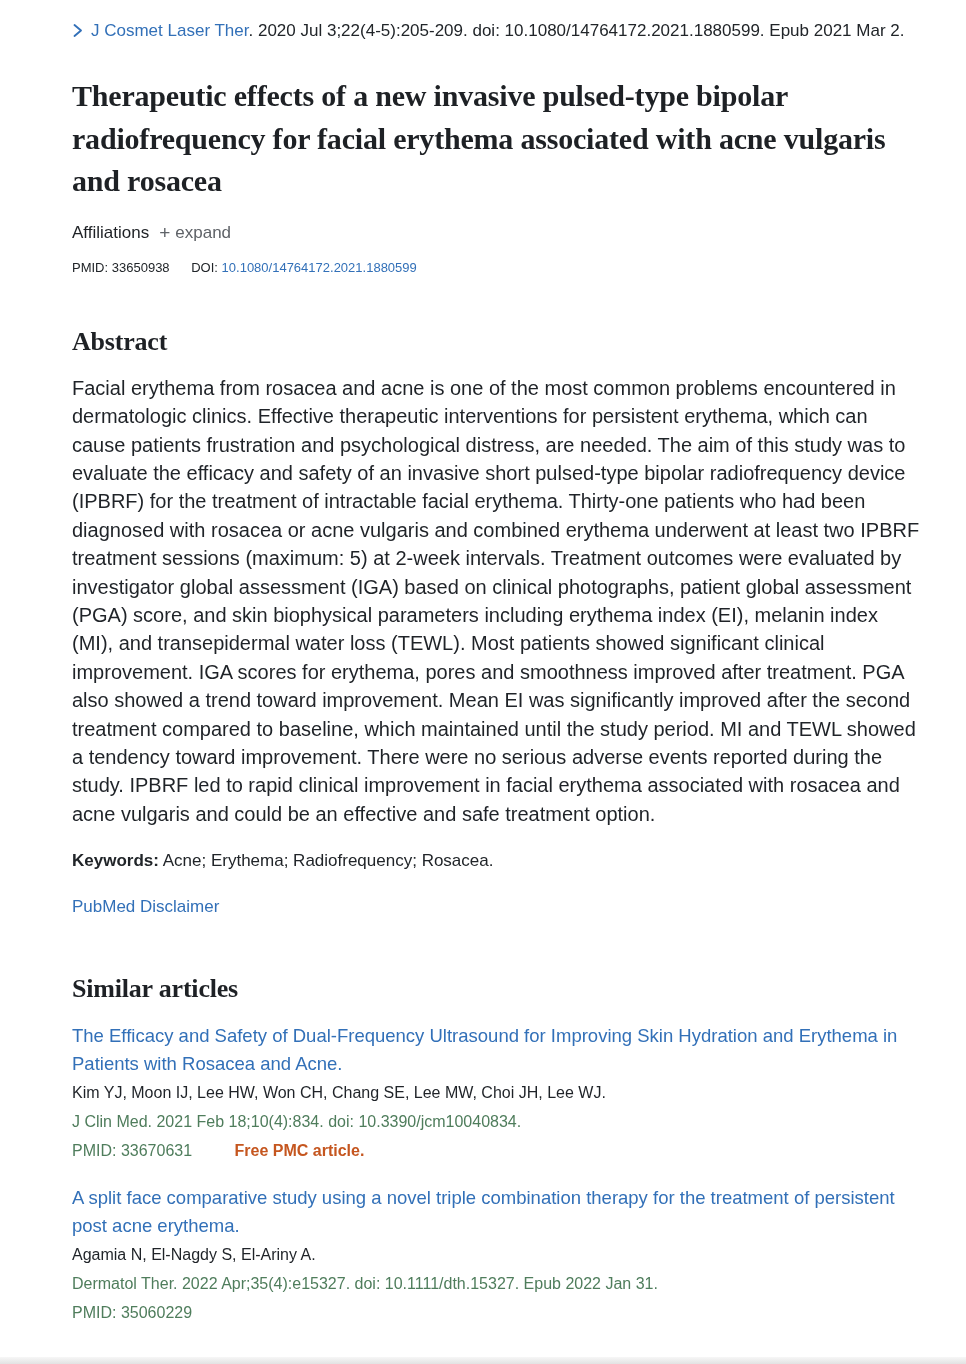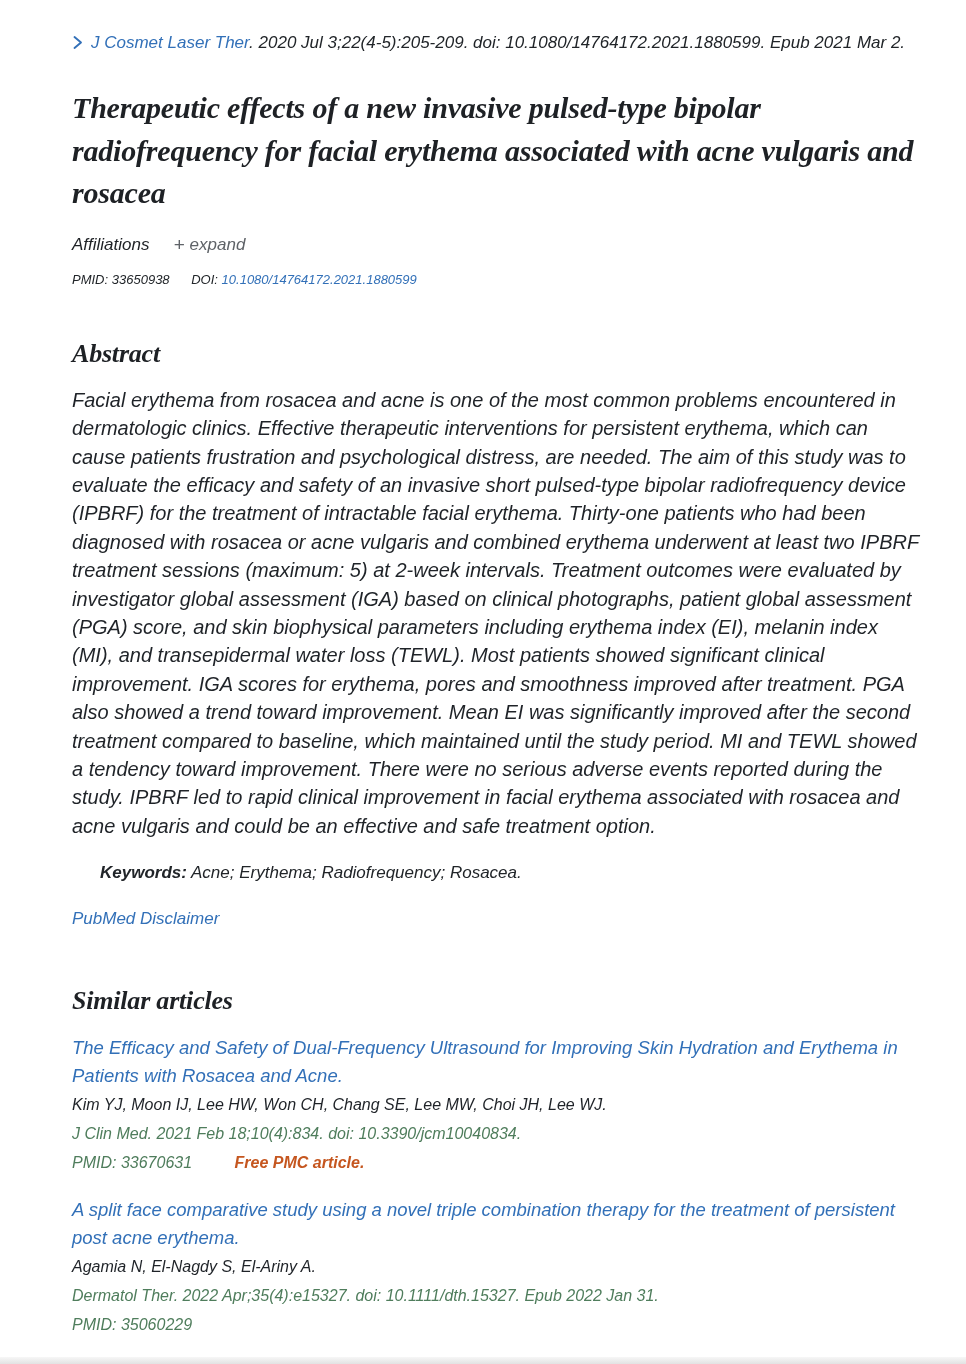--- a/index.html
+++ b/index.html
@@ -5,21 +5,21 @@
   * { margin: 0; padding: 0; box-sizing: border-box; }
   html, body { background: #ffffff; }
   body {
     width: 966px;
     min-height: 1364px;
     position: relative;
     font-family: "Liberation Sans", sans-serif;
     color: var(--text-dark, #212529);
     overflow: hidden;
   }
-  .page { padding: 28px 46px 0 72px; font-style: italic; }
+  .page { padding: 16px 46px 0 72px; }
 
   a { text-decoration: none; cursor: pointer; }
 
   
   .journal-bar {
     font-size: 17px;
     line-height: 30px;
     color: var(--text-dark, #212529);
   }
   .chevron-wrap {
@@ -62,21 +62,21 @@
 
   
   .affiliations-row {
     margin-top: 17px;
     font-size: 17px;
     line-height: 26px;
   }
   .affiliations-label { color: #1e2125; text-align: right; }
   .expand-btn {
     display: inline-block;
-    margin-left: 24px;
+    margin-left: 10px;
     color: #5f6368;
     background: none;
     border: none;
     font: inherit;
     cursor: pointer;
   }
   .plus-icon { font-size: 19px; margin-right: 5px; vertical-align: -1px; color: #5f6368; }
 
   
   .ids-row {
@@ -100,21 +100,20 @@
   .abstract-text {
     margin-top: 17px;
     font-size: 20px;
     line-height: 28.4px;
     color: #1f2328;
   }
   .keywords-row {
     margin-top: 20px;
     font-size: 17px;
     line-height: 26px;
-    margin-left: 28px;
   }
   .keywords-label { font-weight: 700; }
   .disclaimer-row { margin-top: 23px; font-size: 17px; }
   .disclaimer-link { color: var(--link-blue, #3270b8); }
 
   .similar-section { margin-top: 57px; }
   .similar-list { margin-top: 18px; }
   .similar-item { margin-top: 21px; }
   .similar-item:first-child { margin-top: 17px; }
   .similar-title {

